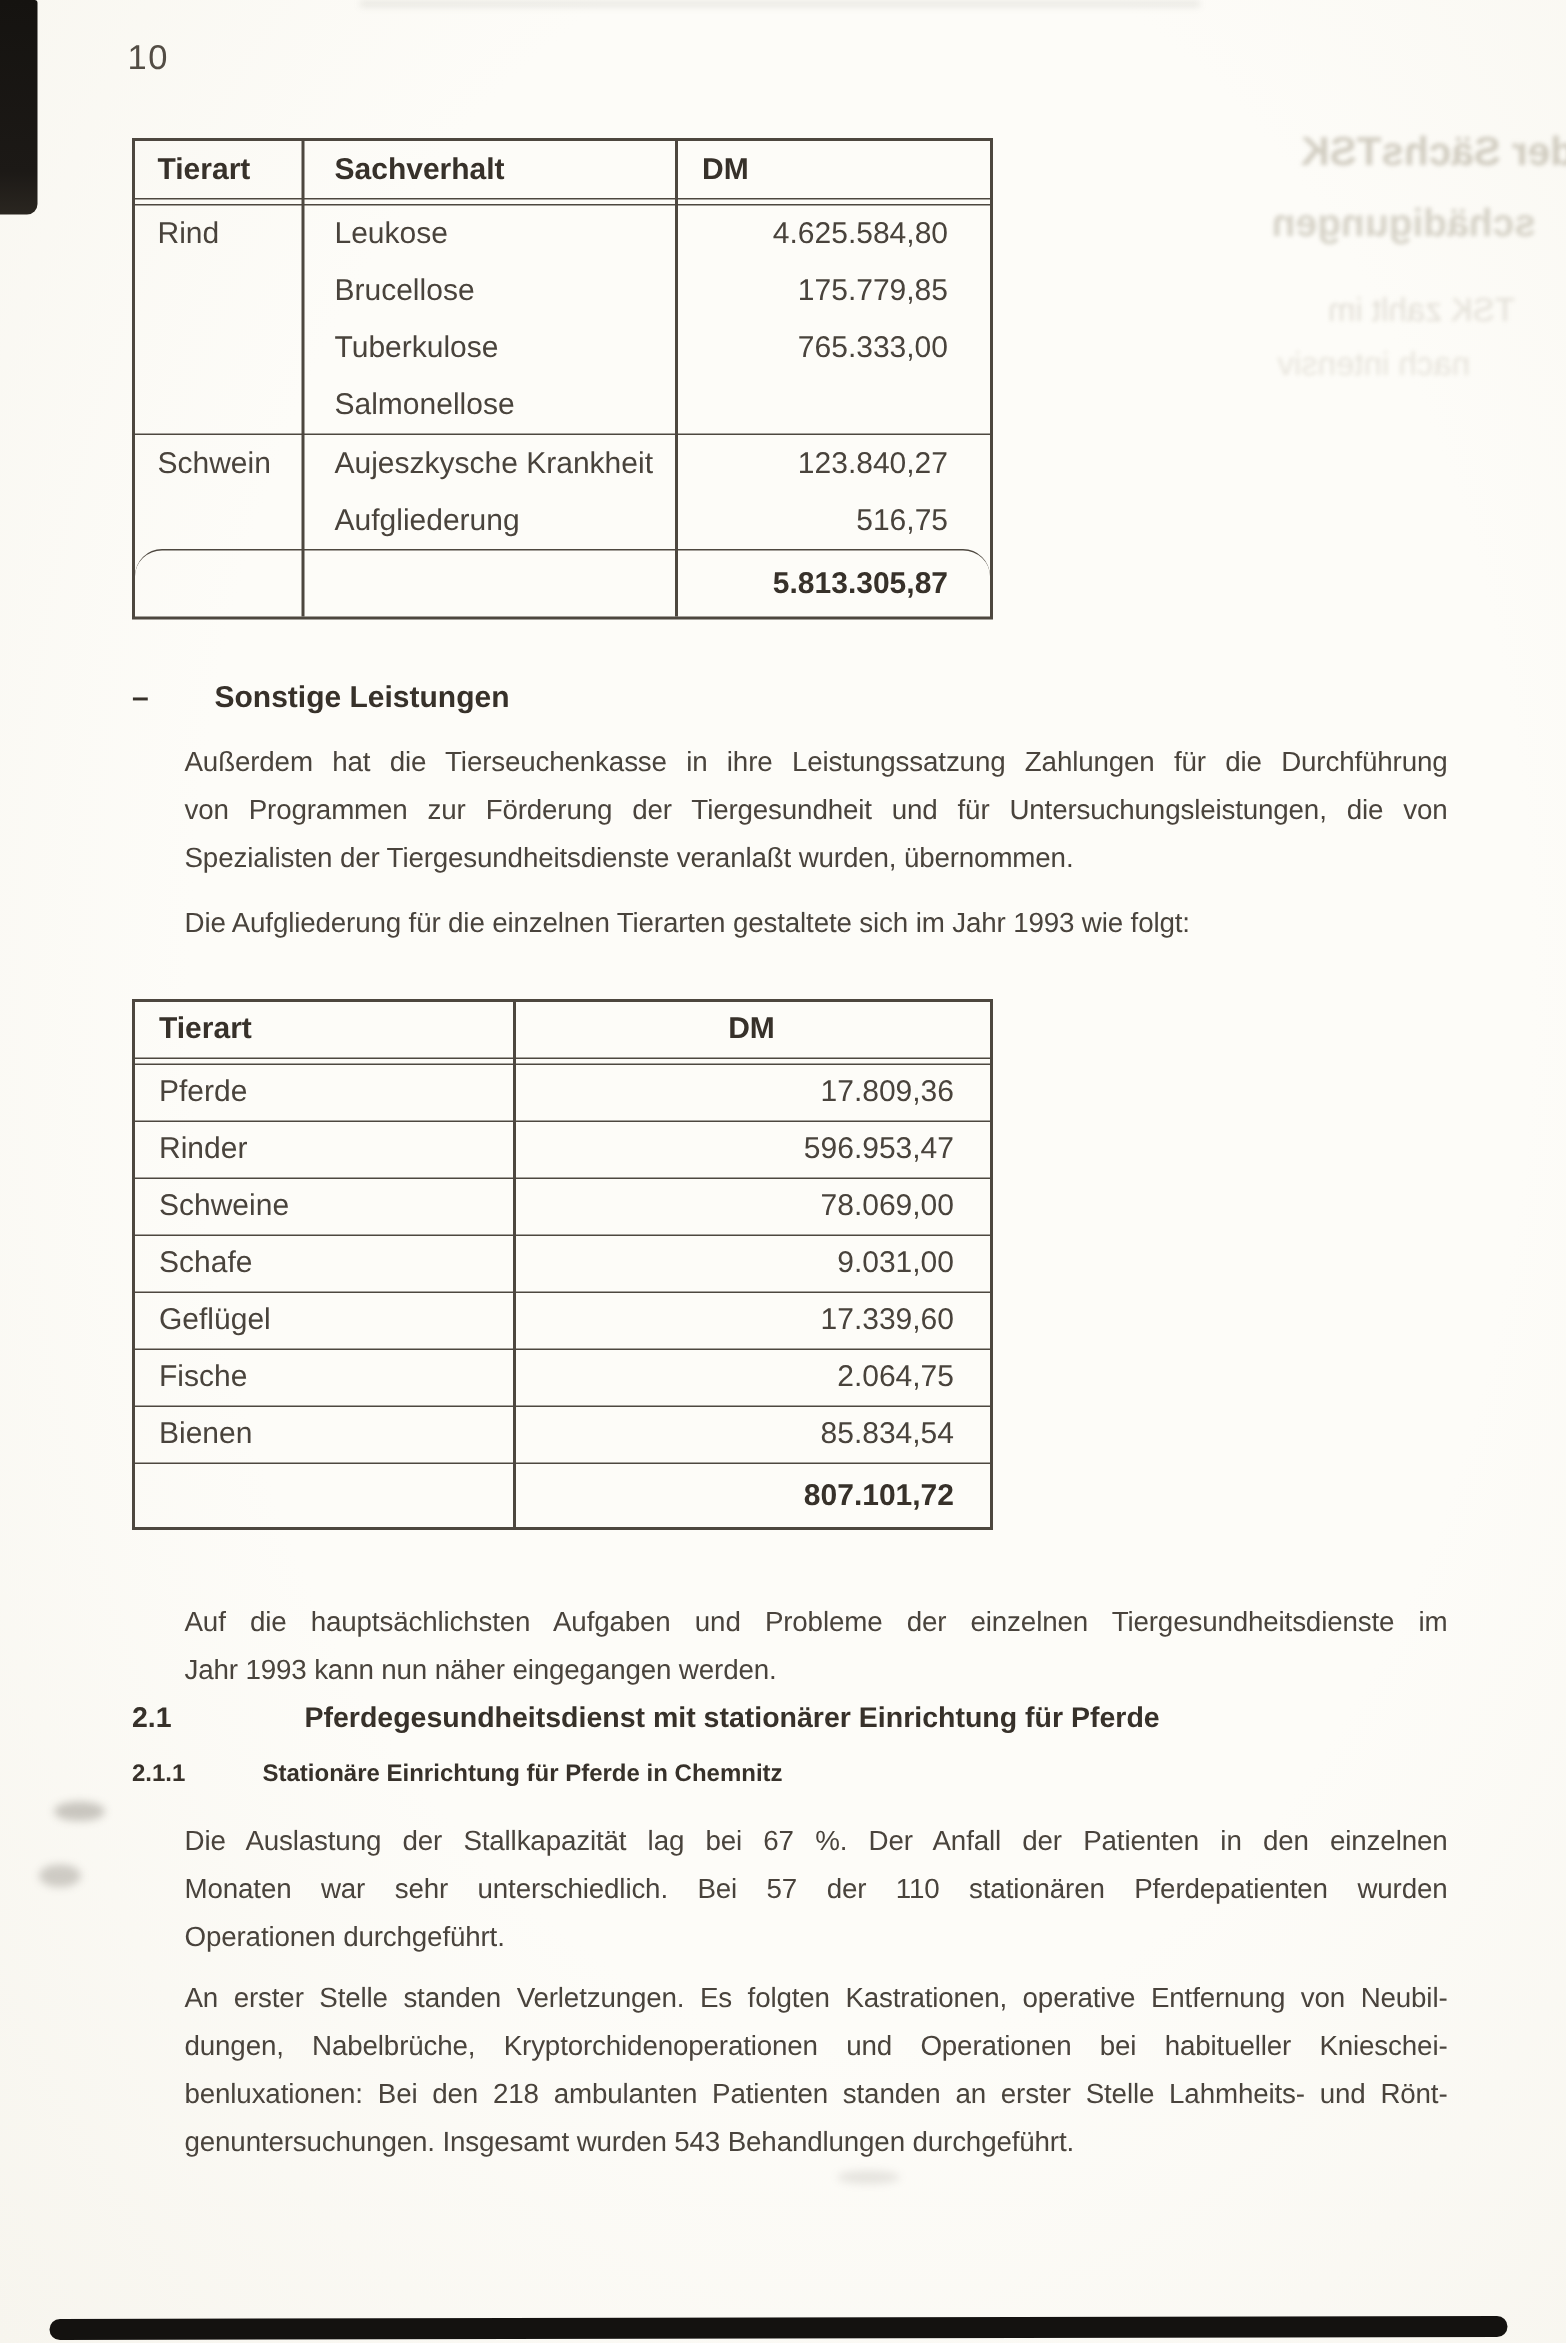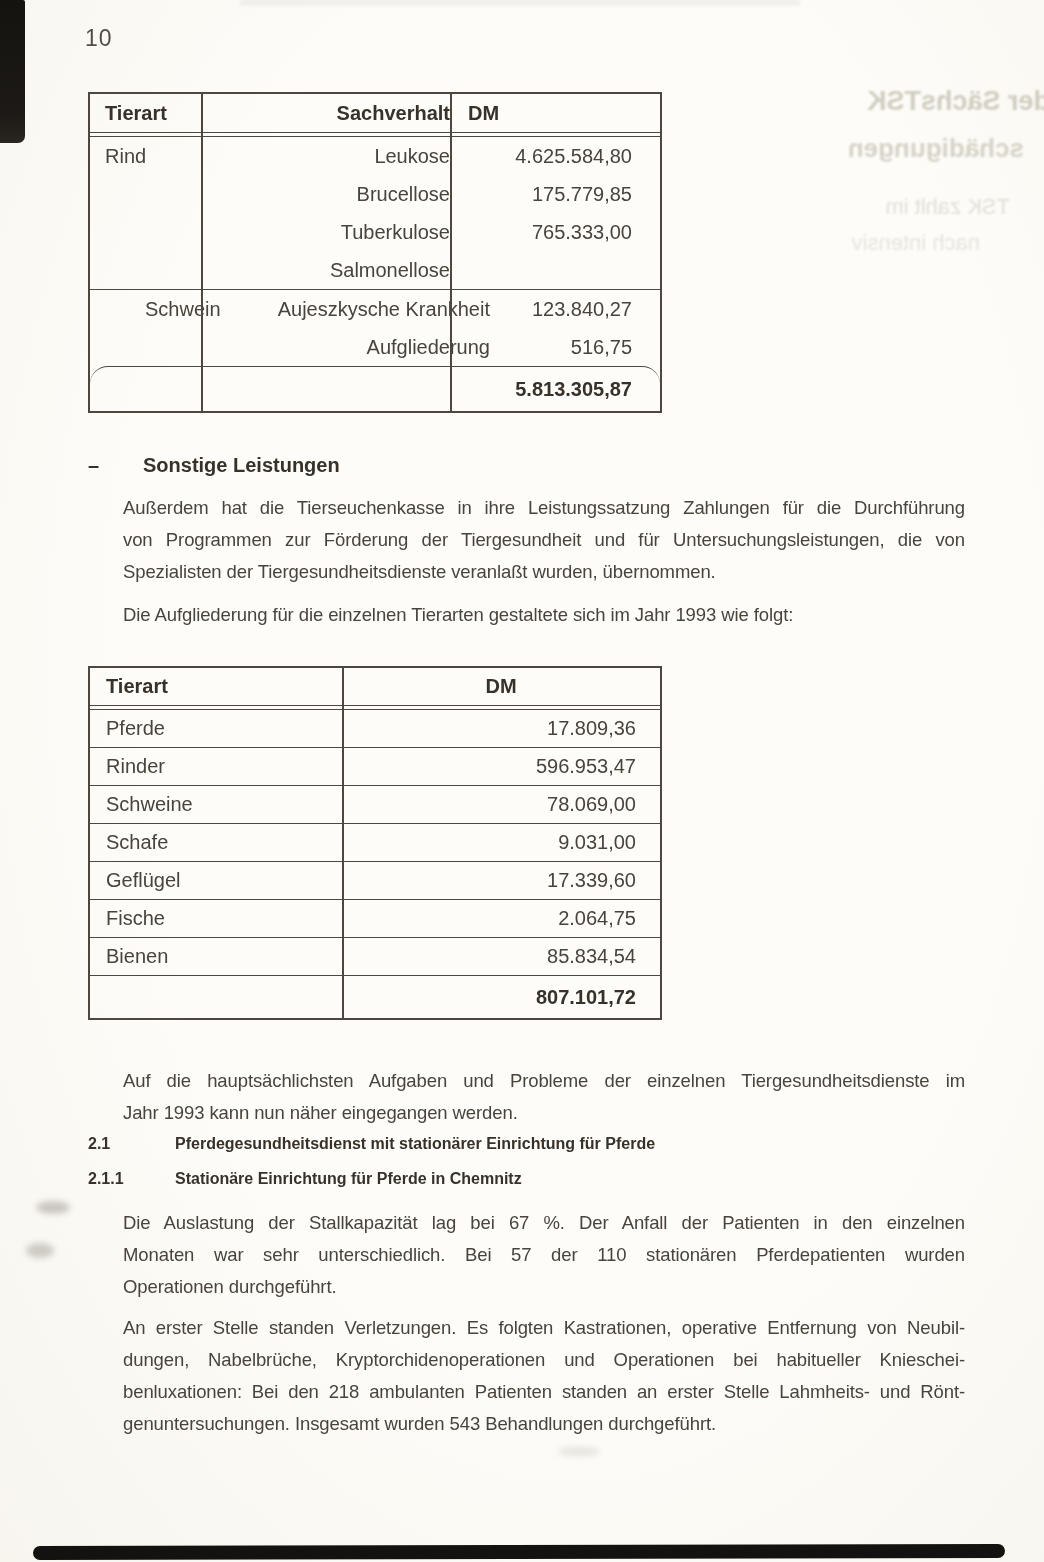--- a/index.html
+++ b/index.html
@@ -57,38 +57,38 @@
   .t2{margin-top:35px;}
   .vline{position:absolute;top:0;bottom:0;width:1.5px;background:var(--line);}
   .t1 .v1{left:111px;} .t1 .v2{left:360px;}
   .t2 .v1{left:252px;}
   .trow{display:flex;}
   .tcell{box-sizing:border-box;white-space:nowrap;overflow:hidden;}
   .thead{height:40px;line-height:40px;border-bottom:1.5px solid var(--line);font-weight:bold;color:var(--ink-bold);}
   .dline{height:3px;border-bottom:1.5px solid var(--line);}
   .t1 .trow{height:38px;line-height:38px;}
   .t1 .c-tierart{width:111px;padding-left:15px;}
-  .t1 .c-sachverhalt{width:249px;padding-left:22px;text-align:right;}
+  .t1 .c-sachverhalt{width:249px;padding-left:22px;}
   .t1 .c-dm{flex:1;text-align:right;padding-right:28px;}
   .t1 .thead .c-dm{text-align:left;padding-left:18px;}
-  .t1 .group2{border-top:1.5px solid var(--line);padding-left:40px;}
+  .t1 .group2{border-top:1.5px solid var(--line);}
   .t1 .total-row{border-top:1.5px solid var(--line);height:44px;line-height:44px;font-weight:bold;color:var(--ink-bold);border-radius:18px;}
   .t2 .trow{height:37px;line-height:37px;}
   .t2 .tgroup .trow{border-bottom:1.5px solid var(--line);align-items:center;}
   .t2 .thead{border-bottom:1.5px solid var(--line);}
   .t2 .c-tierart{width:252px;padding-left:16px;}
   .t2 .c-dm{flex:1;text-align:right;padding-right:24px;}
   .t2 .thead .c-dm{text-align:center;padding-right:0;}
   .t2 .total-row{height:42px;line-height:42px;font-weight:bold;color:var(--ink-bold);}
 
   
   .h-dash{display:flex;margin-top:41px;font-weight:bold;font-size:20px;color:var(--ink-bold);}
   .h-dash .hnum{width:55px;}
   .h-num{display:flex;font-weight:bold;color:var(--ink-bold);}
-  .h21{margin-top:6px;font-size:16px;}
+  .h21{margin-top:6px;font-size:19px;gap:28px;}
   .h211{margin-top:17px;font-size:16px;}
   .h-num .hnum{width:87px;flex:none;}
 
   
   .para{margin-top:15px;font-size:18.5px;line-height:32px;letter-spacing:-0.1px;}
   .para .pline{text-align:justify;text-align-last:justify;white-space:nowrap;margin-left:35px;}
   .para .pline:last-child{text-align-last:left;}
   .para.single .pline{text-align-last:left;}
   .p2{margin-top:11px;}
   .p3{margin-top:45px;}

